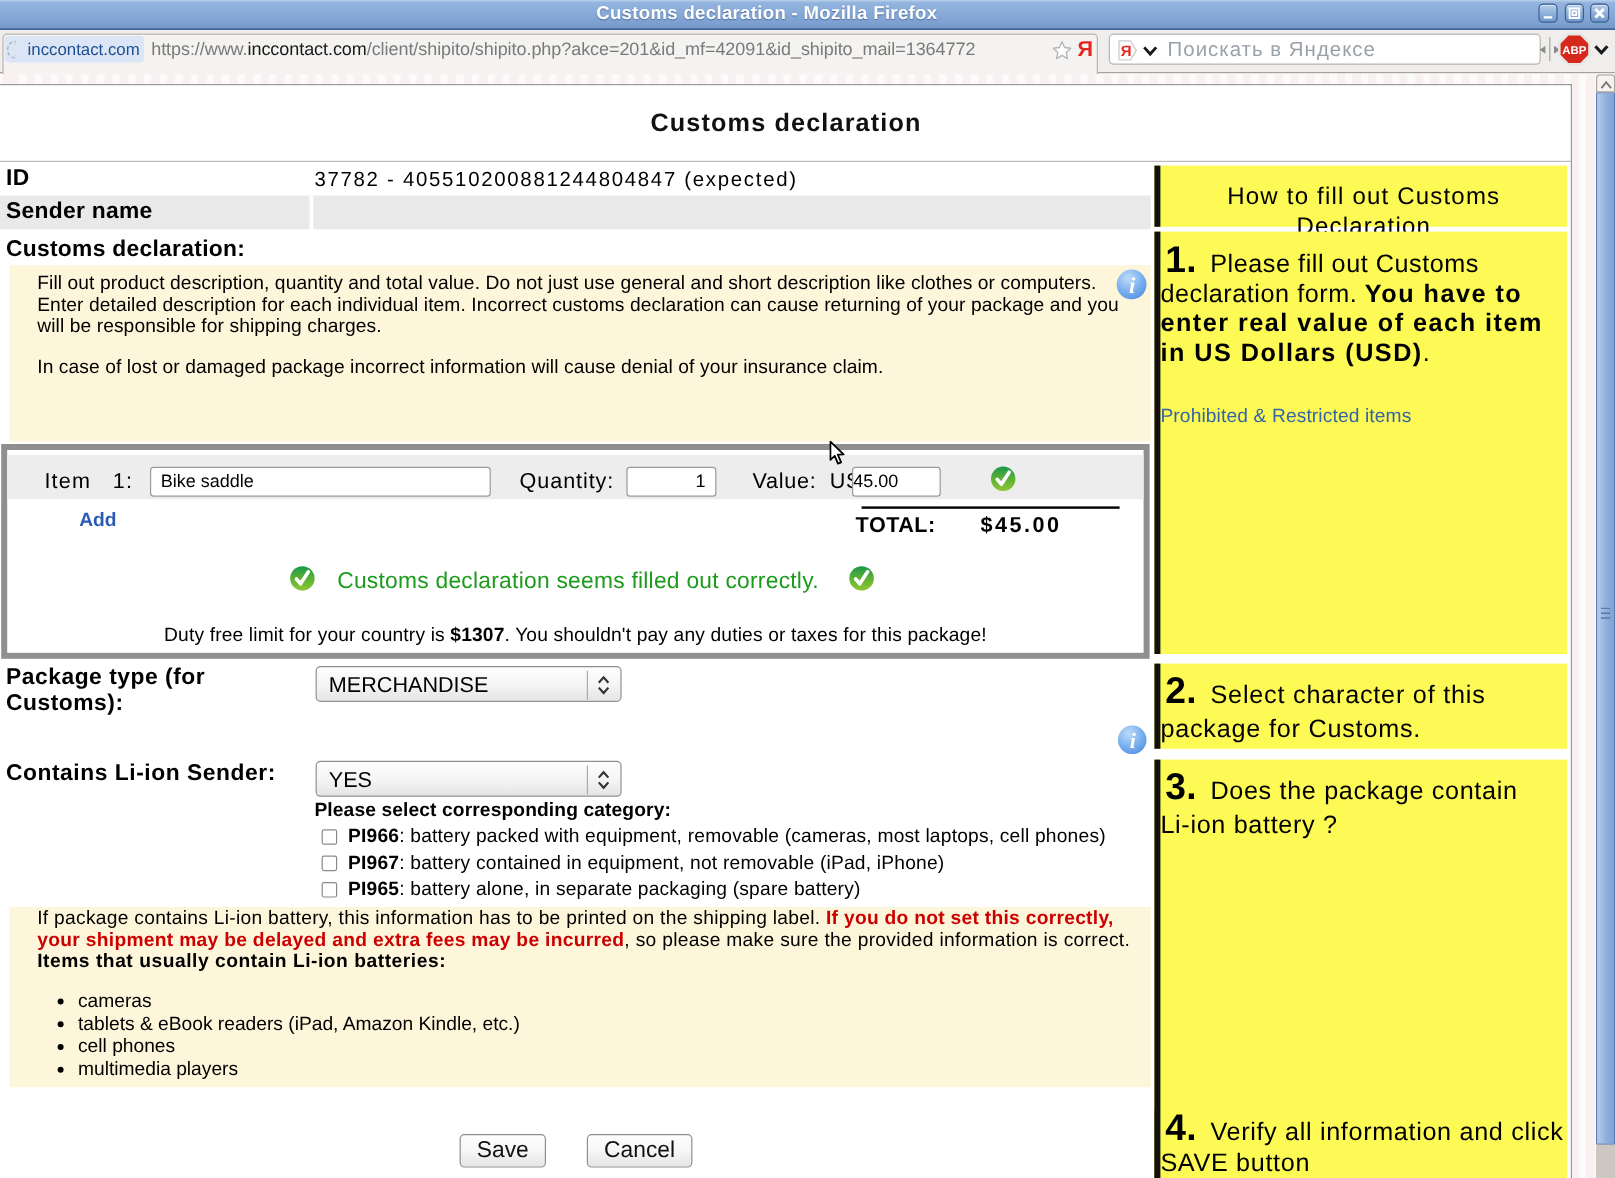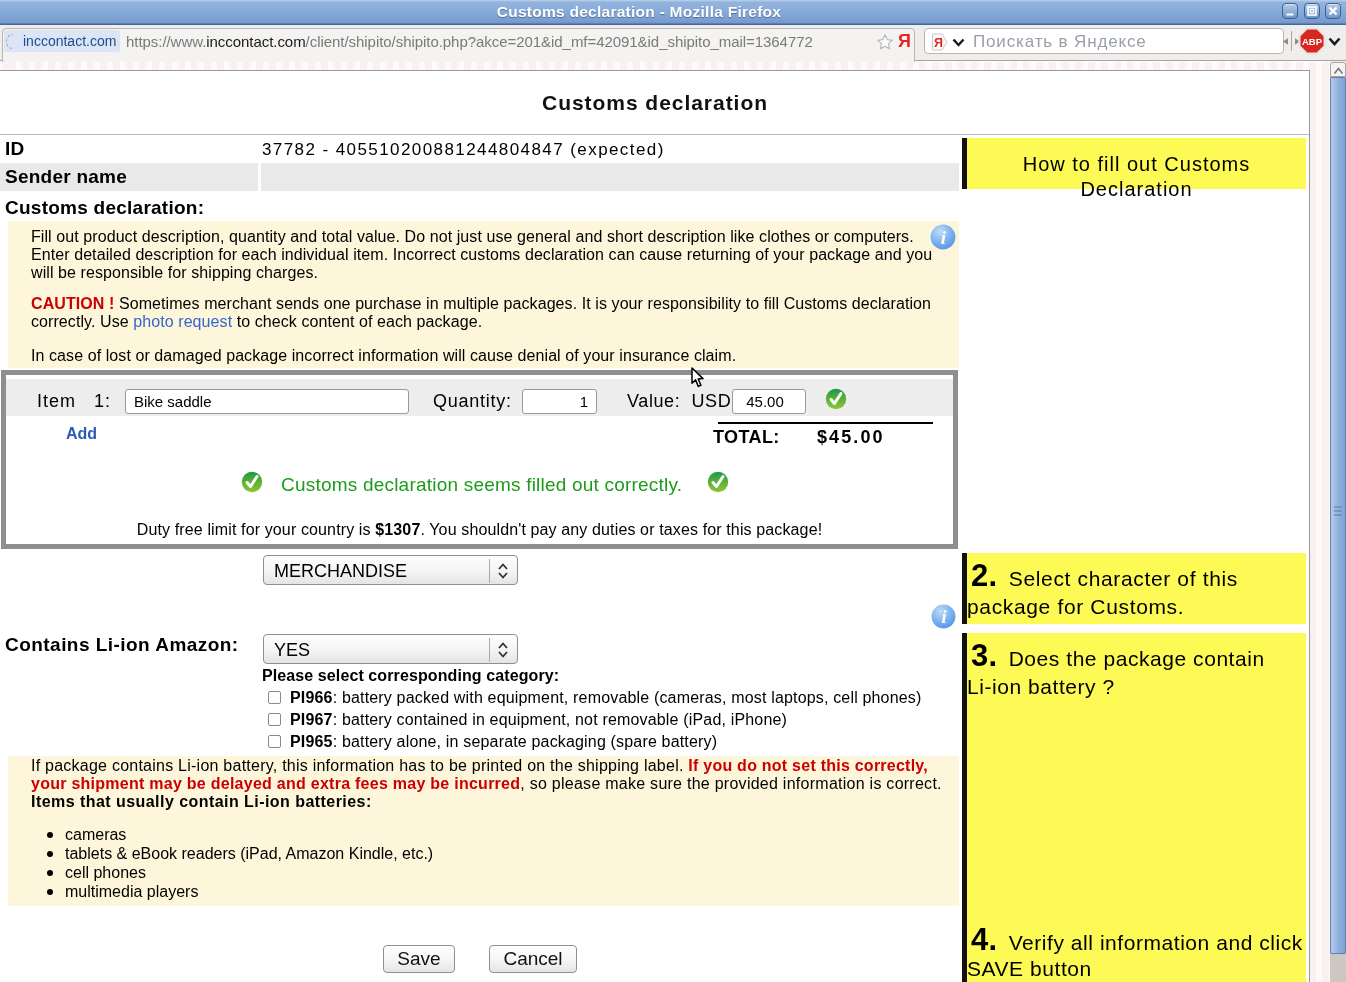--- a/index.html
+++ b/index.html
@@ -177,22 +177,20 @@
     <div id="idval" class="abs">37782 - 405510200881244804847 (expected)</div>
     <div id="senderrow1" class="abs"></div>
     <div id="senderrow2" class="abs"></div>
     <div id="senderlabel" class="abs rowlabel">Sender name</div>
     <div id="cdlabel" class="abs rowlabel">Customs declaration:</div>
 
     <div id="beige1" class="abs beige">
       <p>Fill out product description, quantity and total value. Do not just use general and short description like clothes or computers.<br>
       Enter detailed description for each individual item. Incorrect customs declaration can cause returning of your package and you<br>
       will be responsible for shipping charges.</p>
-      <p style="margin-top:13px;"><span class="caution">CAUTION !</span> Sometimes merchant sends one purchase in multiple packages. It is your responsibility to fill Customs declaration<br>
-      correctly. Use <a class="plink" href="#">photo request</a> to check content of each package.</p>
       <p style="margin-top:16px;">In case of lost or damaged package incorrect information will cause denial of your insurance claim.</p>
     </div>
 
     <svg class="abs" style="left:930px;top:153px;" width="26" height="26" viewBox="0 0 26 26">
         <defs>
           <radialGradient id="ib" cx="0.38" cy="0.28" r="0.85">
             <stop offset="0" stop-color="#c0dbf8"></stop>
             <stop offset="0.55" stop-color="#79b0ef"></stop>
             <stop offset="1" stop-color="#4f8de0"></stop>
           </radialGradient>
@@ -208,21 +206,21 @@
         <circle cx="13" cy="13" r="12.4" fill="url(#ib)"></circle>
         <text x="13.5" y="20" text-anchor="middle" font-family="Liberation Serif" font-style="italic" font-weight="bold" font-size="19" fill="#fff">i</text>
       </svg>
     <div id="itembox" class="abs">
       <div id="itemrow"></div>
       <div class="lbl18" style="left:31px; top:16px; letter-spacing:1.0px;">Item&nbsp;&nbsp; 1:</div>
       <div class="ffield" style="left:119px; top:14px; width:284px; height:25px; padding:3px 0 0 8px;">Bike saddle</div>
       <div class="lbl18" style="left:427px; top:16px; letter-spacing:0.75px;">Quantity:</div>
       <div class="ffield" style="left:516px; top:14px; width:75px; height:25px; padding:3px 8px 0 0; text-align:right;">1</div>
       <div class="lbl18" style="left:621px; top:16px; letter-spacing:0.6px;">Value:&nbsp; USD</div>
-      <div class="ffield" style="left:726px; top:14px; width:74px; height:25px; padding:3px 8px 0 0; text-align:center;">45.00</div>
+      <div class="ffield" style="left:704px; top:14px; width:74px; height:25px; padding:3px 8px 0 0; text-align:left;">45.00</div>
       <svg class="abs" style="left:819px;top:13px;" width="22" height="22" viewBox="0 0 22 22">
           <defs>
             <linearGradient id="g1" x1="0" y1="0" x2="0" y2="1">
               <stop offset="0" stop-color="#19984b"></stop>
               <stop offset="0.45" stop-color="#56ae35"></stop>
               <stop offset="1" stop-color="#8ec734"></stop>
             </linearGradient>
           </defs>
           <circle cx="11" cy="11" r="10.2" fill="url(#g1)"></circle>
           <path d="M6 11.5 L9.5 15.5 L16 5.5" fill="none" stroke="#fff" stroke-width="3" stroke-linecap="round" stroke-linejoin="round"></path>
@@ -236,29 +234,30 @@
           <path d="M6 11.5 L9.5 15.5 L16 5.5" fill="none" stroke="#fff" stroke-width="3" stroke-linecap="round" stroke-linejoin="round"></path>
         </svg>
       <svg class="abs" style="left:701px;top:96px;" width="22" height="22" viewBox="0 0 22 22">
           <circle cx="11" cy="11" r="10.2" fill="url(#g1)"></circle>
           <path d="M6 11.5 L9.5 15.5 L16 5.5" fill="none" stroke="#fff" stroke-width="3" stroke-linecap="round" stroke-linejoin="round"></path>
         </svg>
       <div id="greentext">Customs declaration seems filled out correctly.</div>
       <div id="dutyline">Duty free limit for your country is <b>$1307</b>. You shouldn't pay any duties or taxes for this package!</div>
     </div>
 
+    <div id="ptlabel" class="abs">Package type (for Customs):</div>
     <div id="sel1" class="abs sel">
         <span class="stext">MERCHANDISE</span>
         <span class="sdiv"></span>
       <svg style="position:absolute;right:8px;top:7px;" width="12" height="16" viewBox="0 0 12 16">
           <path d="M2 6 L6 1.5 L10 6" fill="none" stroke="#333" stroke-width="1.8"></path>
           <path d="M2 10 L6 14.5 L10 10" fill="none" stroke="#333" stroke-width="1.8"></path>
         </svg>
       </div>
-    <div id="clabel" class="abs">Contains Li-ion Amazon:</div>
+    <div id="clabel" class="abs">Contains Li-ion Sender:</div>
     <div id="sel2" class="abs sel">
         <span class="stext">YES</span>
         <span class="sdiv"></span>
       <svg style="position:absolute;right:8px;top:7px;" width="12" height="16" viewBox="0 0 12 16">
           <path d="M2 6 L6 1.5 L10 6" fill="none" stroke="#333" stroke-width="1.8"></path>
           <path d="M2 10 L6 14.5 L10 10" fill="none" stroke="#333" stroke-width="1.8"></path>
         </svg>
       </div>
     <div id="pscat" class="abs">Please select corresponding category:</div>
     <div class="abs cbrow" style="top:618px;">
@@ -284,20 +283,23 @@
         <li>cell phones</li>
         <li>multimedia players</li>
       </ul>
     </div>
 
     <div id="savebtn" class="btn">Save</div>
     <div id="cancelbtn" class="btn">Cancel</div>
   </div>
 
   <div id="ybox0" class="ybox">How to fill out Customs<br>Declaration</div>
+  <div id="ybox1" class="ybox"><span class="bignum">1.</span> Please fill out Customs<br>declaration form. <b>You have to<br>enter real value of each item<br>in US Dollars (USD)</b>.
+    <div id="problink" style="margin-top:29px;">Prohibited &amp; Restricted items</div>
+  </div>
   <div id="ybox2" class="ybox"><span class="bignum">2.</span> Select character of this<br>package for Customs.</div>
   <div id="ybox3" class="ybox"><span class="bignum">3.</span> Does the package contain<br>Li-ion battery ?</div>
   <div id="ybox4" class="ybox"><span class="bignum">4.</span> Verify all information and click<br>SAVE button</div>
 
   <div id="sbar" class="abs">
     <div id="sbup">
         <svg style="position:absolute;left:2px;top:4px;" width="11" height="8" viewBox="0 0 11 8">
           <path d="M1.5 6.5 L5.5 1.5 L9.5 6.5" fill="none" stroke="#777" stroke-width="1.6"></path>
         </svg>
       </div>

